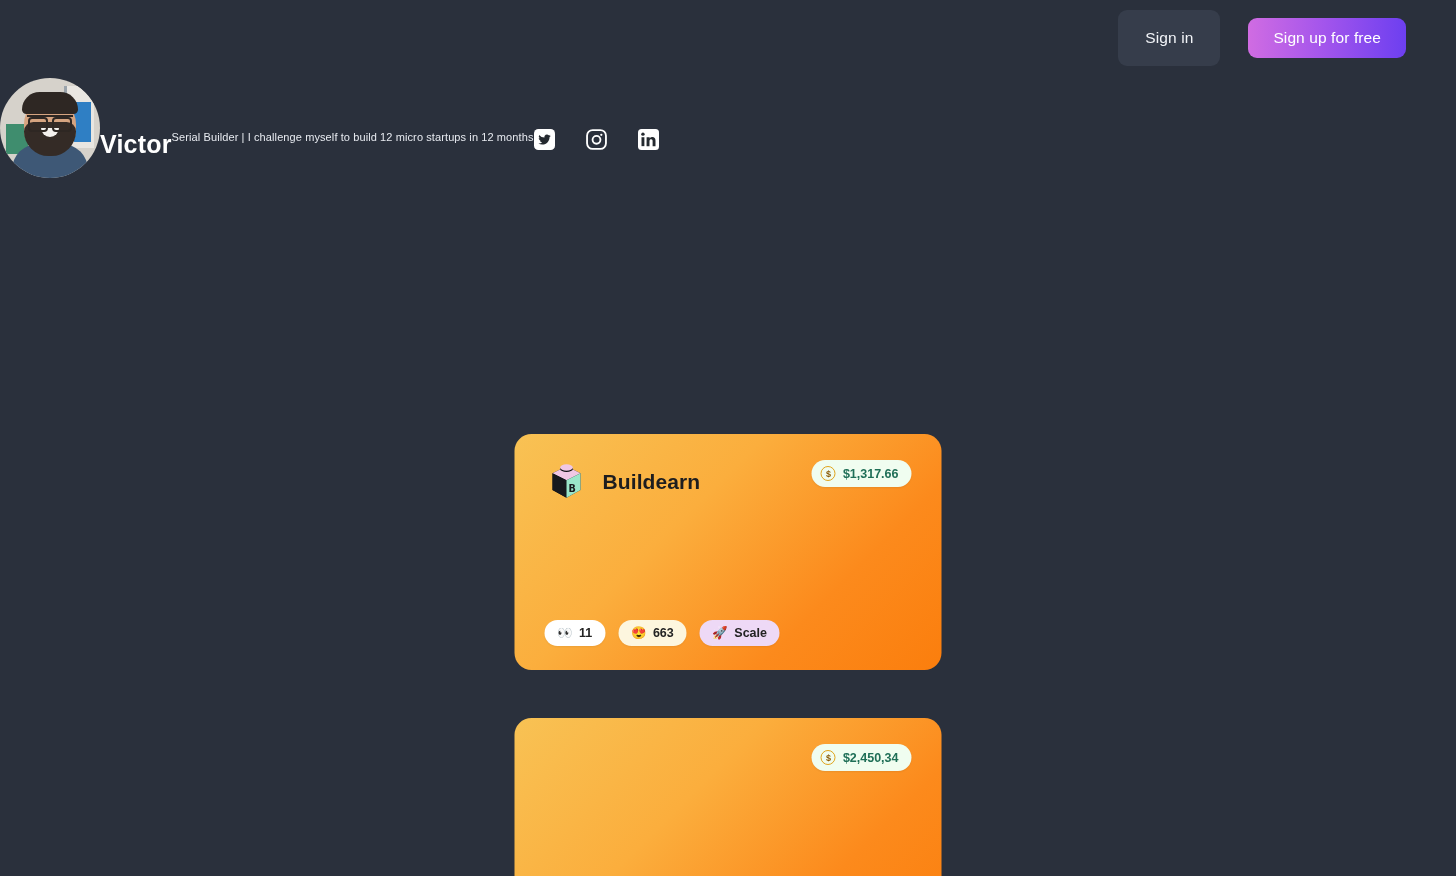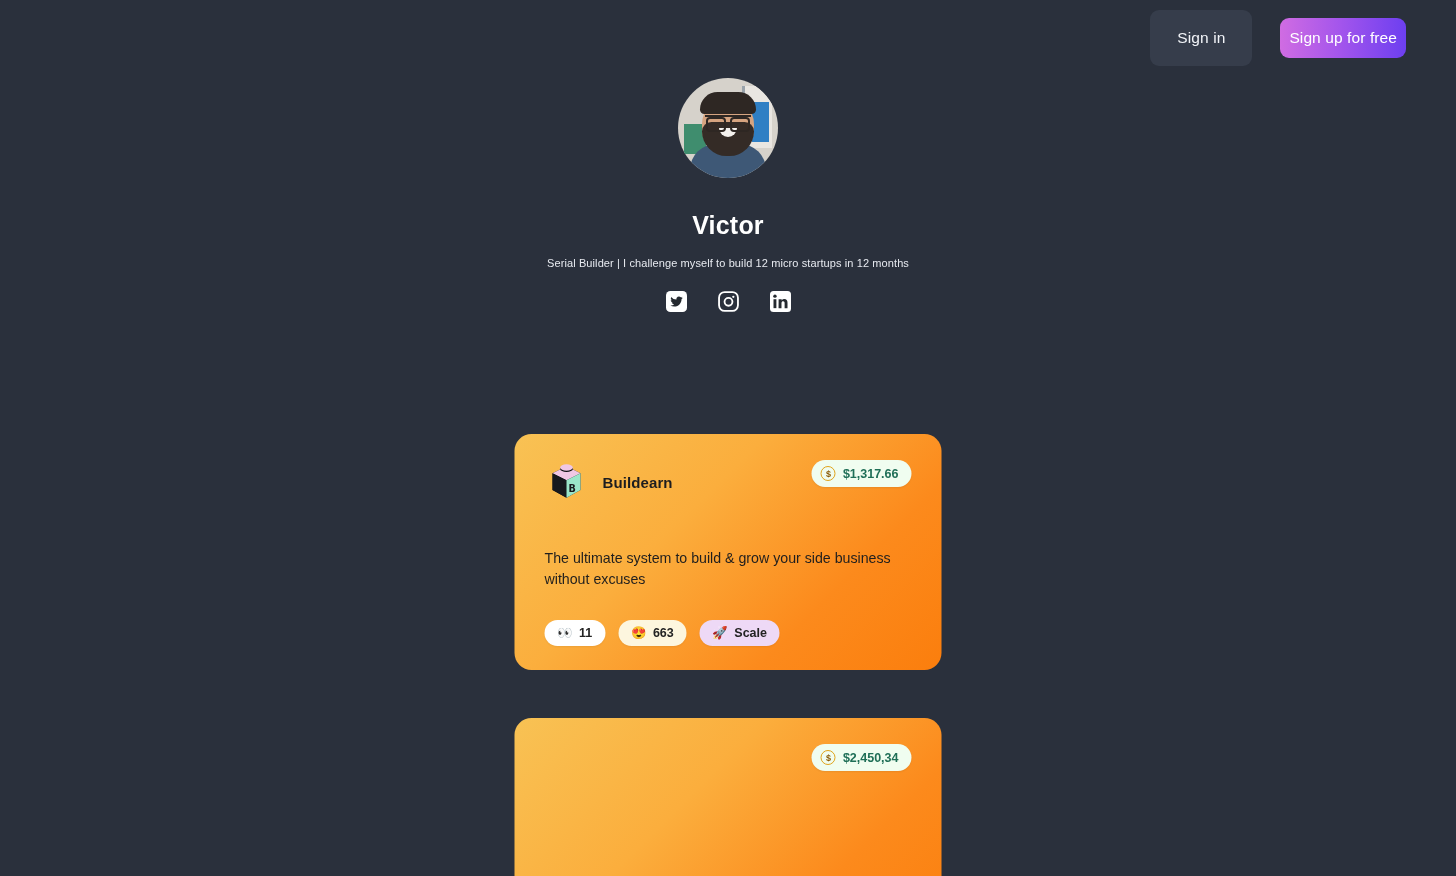--- a/index.html
+++ b/index.html
@@ -43,31 +43,31 @@
     letter-spacing: 0.1px;
   }
 
   .btn-signup {
     background: linear-gradient(90deg, #d06ce2 0%, #a355ec 48%, #6d3ff0 100%);
     color: #ffffff;
     border: none;
     border-radius: 9px;
     font-size: 15.5px;
     font-family: "Liberation Sans", sans-serif;
-    padding: 11px 9px;
+    padding: 11px 25px;
     cursor: pointer;
     letter-spacing: 0.1px;
   }
 
   
   .profile {
     position: absolute;
     top: 78px; left: 0; right: 0;
     display: flex;
-    flex-direction: column;
+    flex-direction: row;
     align-items: center;
   }
 
   .avatar {
     width: 100px;
     height: 100px;
     border-radius: 50%;
     overflow: hidden;
     position: relative;
     background: #d6d2cb;
@@ -205,21 +205,21 @@
     gap: 14px;
   }
 
   .card-logo {
     width: 44px; height: 44px;
     flex: none;
     display: flex; align-items: center; justify-content: center;
   }
 
   .card-title {
-    font-size: 15px;
+    font-size: 21px;
     font-weight: bold;
     color: #1d1d1f;
     letter-spacing: 0.1px;
   }
 
   .revenue {
     position: absolute;
     top: 26px;
     right: 30px;
     background: #f0fdf0;
@@ -385,21 +385,20 @@
         </svg>
       </div>
       <div class="card-title">Buildearn</div>
     </div>
 
     <div class="revenue">
       <span class="coin">$</span>
       <span>$1,317.66</span>
     </div>
 
-    <div class="card-desc">The ultimate system to build &amp; grow your side business without excuses</div>
 
     <div class="pills">
       <div class="pill pill-white">
         <span class="emoji">👀</span>
         <span>11</span>
       </div>
       <div class="pill pill-cream">
         <span class="emoji">😍</span>
         <span>663</span>
       </div>

